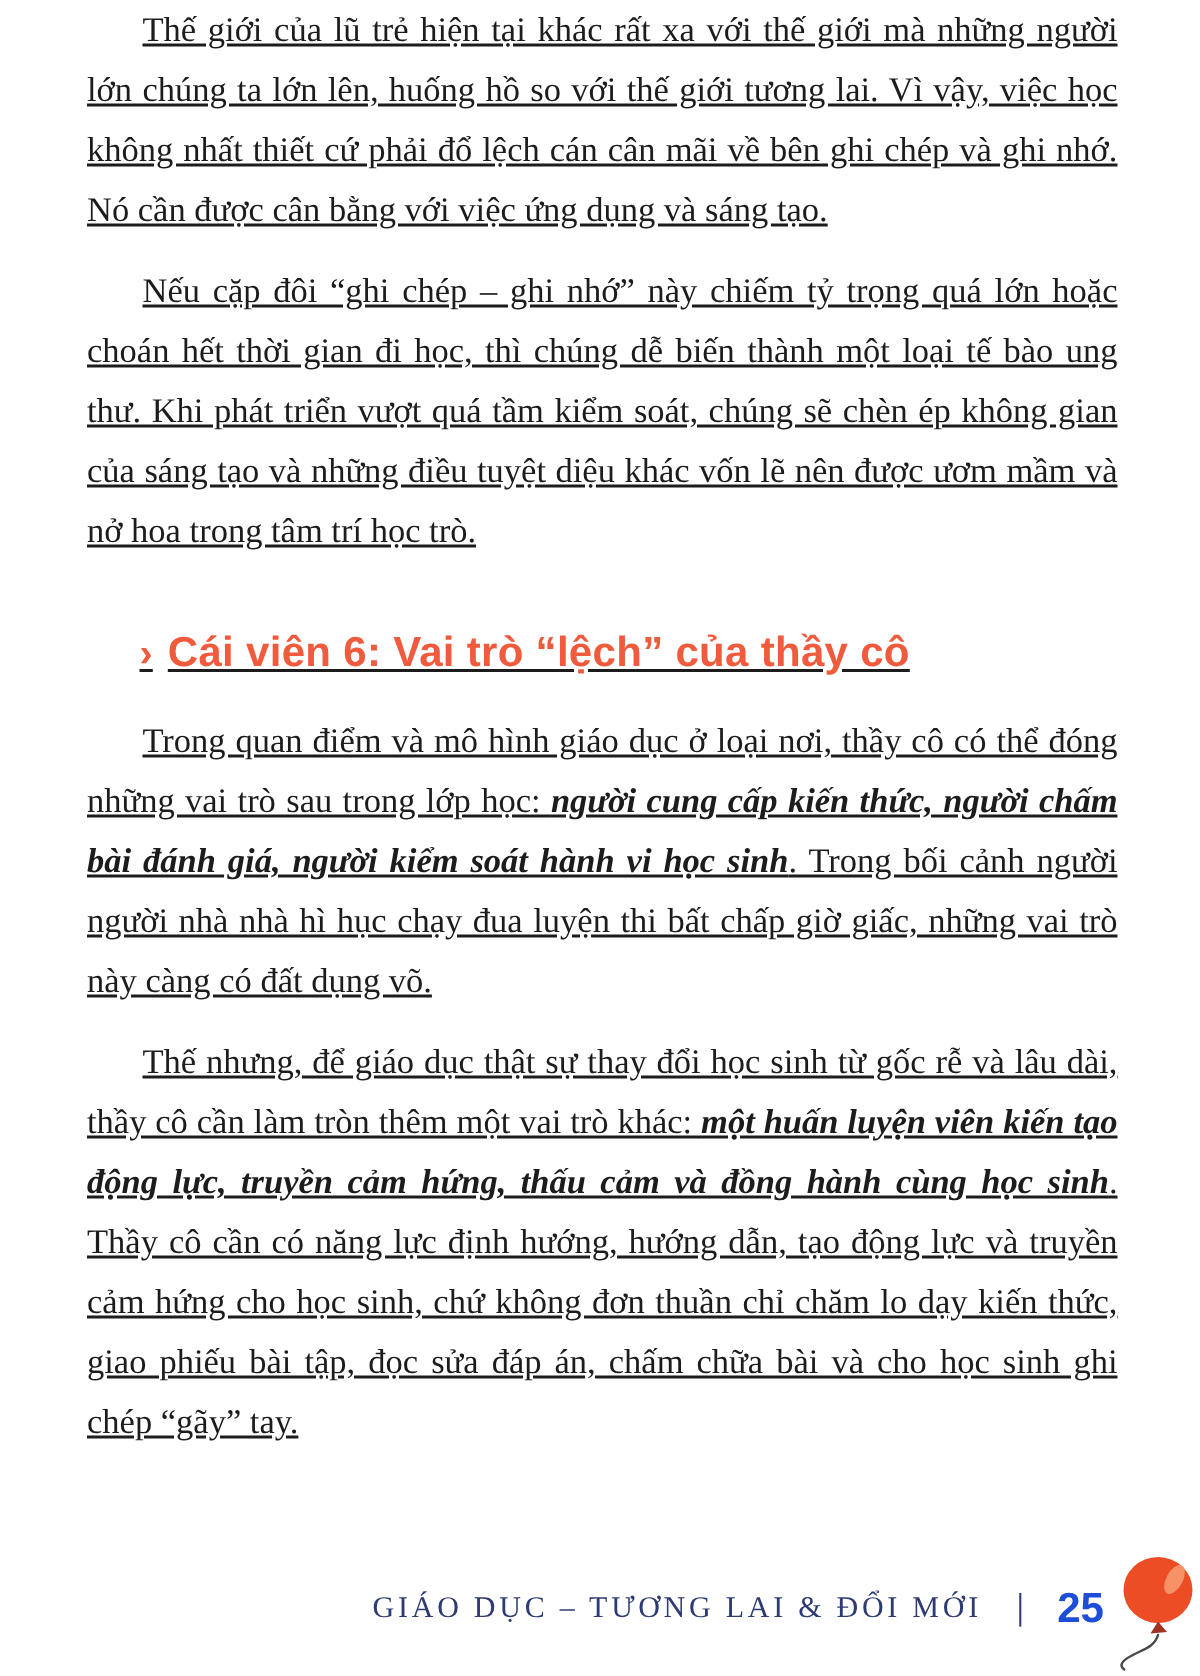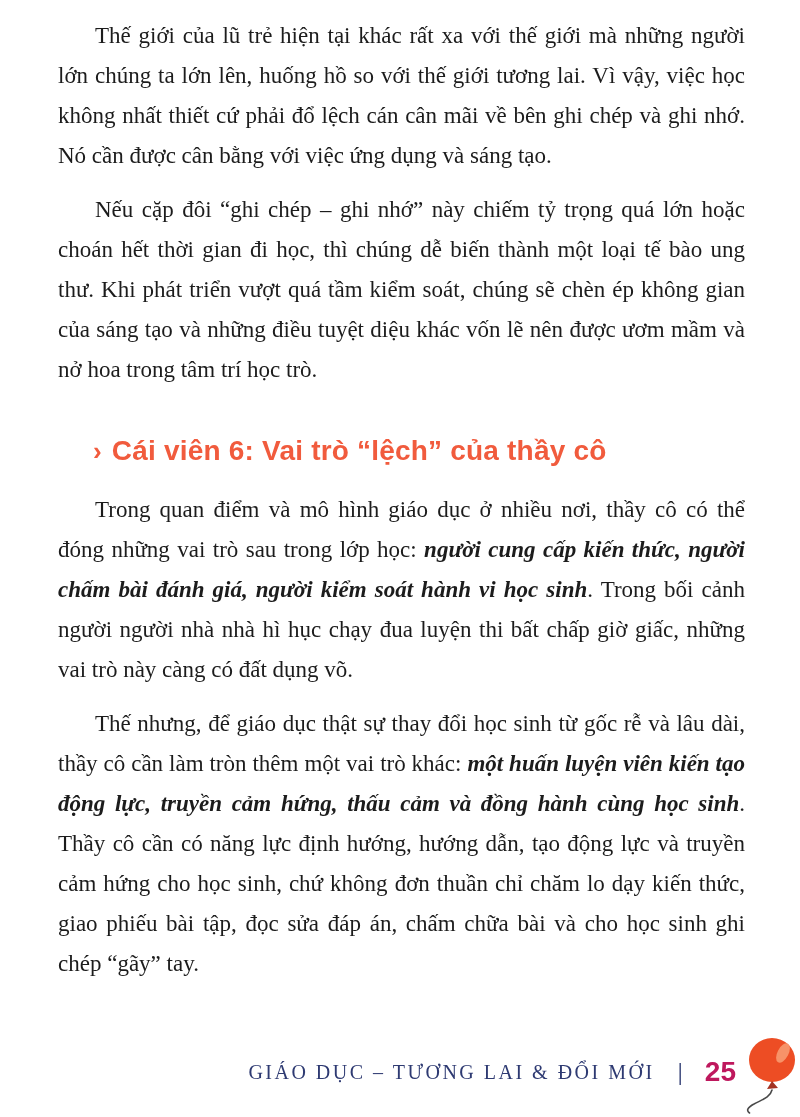--- a/index.html
+++ b/index.html
@@ -11,21 +11,22 @@
     background: #ffffff;
     overflow: hidden;
     font-family: "Liberation Serif", "DejaVu Serif", serif;
     color: #1c1c1c;
   }
   .content {
     position: absolute;
     left: 58px;
     right: 55px;
     top: 0;
-    padding-top: 16px;
+    padding-top: 0;
+    text-decoration: underline;
   }
   p.body-para {
     font-size: 23px;
     line-height: 40px;
     text-align: justify;
     text-indent: 37px;
     margin-bottom: 14px;
     color: #1c1c1c;
   }
   p.body-para .em {
@@ -67,21 +68,21 @@
     color: #2e3a72;
     font-family: "Liberation Sans", sans-serif;
     font-size: 24px;
     font-weight: 300;
     transform: scaleX(0.7);
   }
   .page-number {
     font-family: "Liberation Sans", "DejaVu Sans", sans-serif;
     font-weight: bold;
     font-size: 28px;
-    color: #be185d;
+    color: #1d4ed8;
   }
   .balloon {
     position: absolute;
     right: 2px;
     top: 1034px;
     width: 58px;
     height: 82px;
   }
 </style>
 </head>
@@ -89,21 +90,21 @@
 
 <div class="page">
   <div class="content">
 
     <p class="body-para">Thế giới của lũ trẻ hiện tại khác rất xa với thế giới mà những người lớn chúng ta lớn lên, huống hồ so với thế giới tương lai. Vì vậy, việc học không nhất thiết cứ phải đổ lệch cán cân mãi về bên ghi chép và ghi nhớ. Nó cần được cân bằng với việc ứng dụng và sáng tạo.</p>
 
     <p class="body-para">Nếu cặp đôi “ghi chép – ghi nhớ” này chiếm tỷ trọng quá lớn hoặc choán hết thời gian đi học, thì chúng dễ biến thành một loại tế bào ung thư. Khi phát triển vượt quá tầm kiểm soát, chúng sẽ chèn ép không gian của sáng tạo và những điều tuyệt diệu khác vốn lẽ nên được ươm mầm và nở hoa trong tâm trí học trò.</p>
 
     <h2 class="section-heading"><span class="marker">›</span><span>Cái viên 6: Vai trò “lệch” của thầy cô</span></h2>
 
-    <p class="body-para"><span>Trong quan điểm và mô hình giáo dục ở nhiều nơi, thầy cô có thể đóng những vai trò sau trong lớp học: </span><span class="em">người cung cấp kiến thức, người chấm bài đánh giá, người kiểm soát hành vi học sinh</span><span>. Trong bối cảnh người người nhà nhà hì hục chạy đua luyện thi bất chấp giờ giấc, những vai trò này càng có đất dụng võ.</span></p>
+    <p class="body-para"><span>Trong quan điểm và mô hình giáo dục ở loại nơi, thầy cô có thể đóng những vai trò sau trong lớp học: </span><span class="em">người cung cấp kiến thức, người chấm bài đánh giá, người kiểm soát hành vi học sinh</span><span>. Trong bối cảnh người người nhà nhà hì hục chạy đua luyện thi bất chấp giờ giấc, những vai trò này càng có đất dụng võ.</span></p>
 
     <p class="body-para"><span>Thế nhưng, để giáo dục thật sự thay đổi học sinh từ gốc rễ và lâu dài, thầy cô cần làm tròn thêm một vai trò khác: </span><span class="em">một huấn luyện viên kiến tạo động lực, truyền cảm hứng, thấu cảm và đồng hành cùng học sinh</span><span>. Thầy cô cần có năng lực định hướng, hướng dẫn, tạo động lực và truyền cảm hứng cho học sinh, chứ không đơn thuần chỉ chăm lo dạy kiến thức, giao phiếu bài tập, đọc sửa đáp án, chấm chữa bài và cho học sinh ghi chép “gãy” tay.</span></p>
 
   </div>
 
   <div class="footer-row">
     <span class="book-title">GIÁO DỤC – TƯƠNG LAI &amp; ĐỔI MỚI</span>
     <span class="footer-divider">|</span>
     <span class="page-number">25</span>
   </div>

